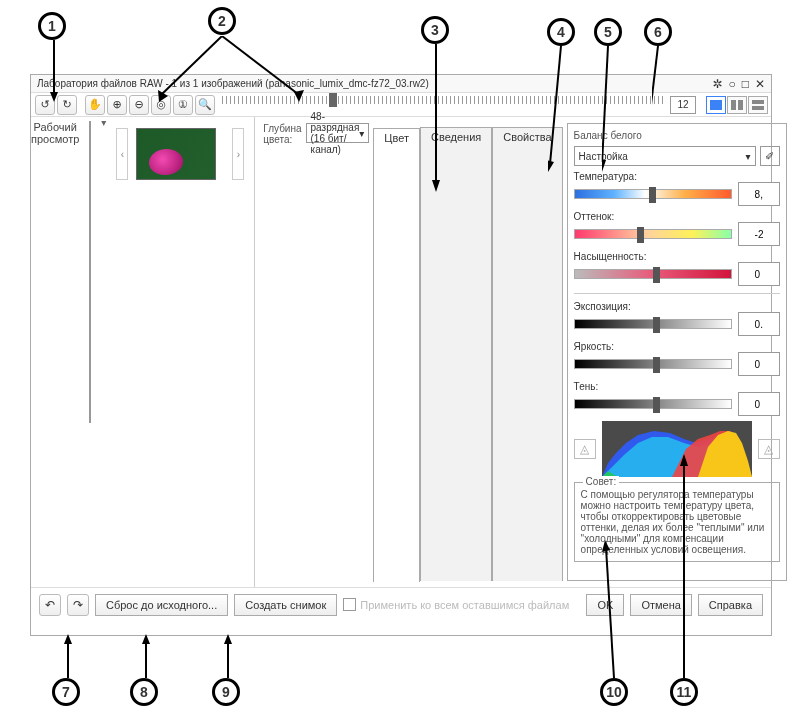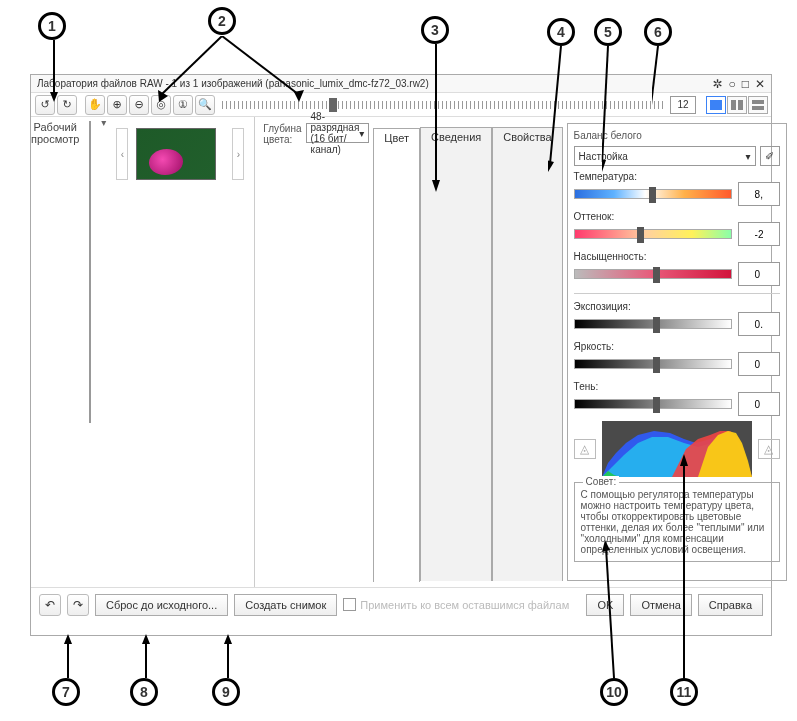--- a/index.html
+++ b/index.html
@@ -69,21 +69,21 @@
     border-radius: 3px;
     display: inline-flex;
     align-items: center;
     justify-content: center;
     font-size: 11px;
     margin: 0 1px;
     cursor: pointer;
   }
   .slider-area {
     display: flex;
-    align-items: center;
+    align-items: flex-start;
     flex: 1;
     margin: 12px 6px;
   }
   .slider-track {
     flex: 1;
     height: 8px;
     background: repeating-linear-gradient(90deg,#999,#999 1px,transparent 1px,transparent 4px);
     position: relative;
   }
   .slider-thumb {

